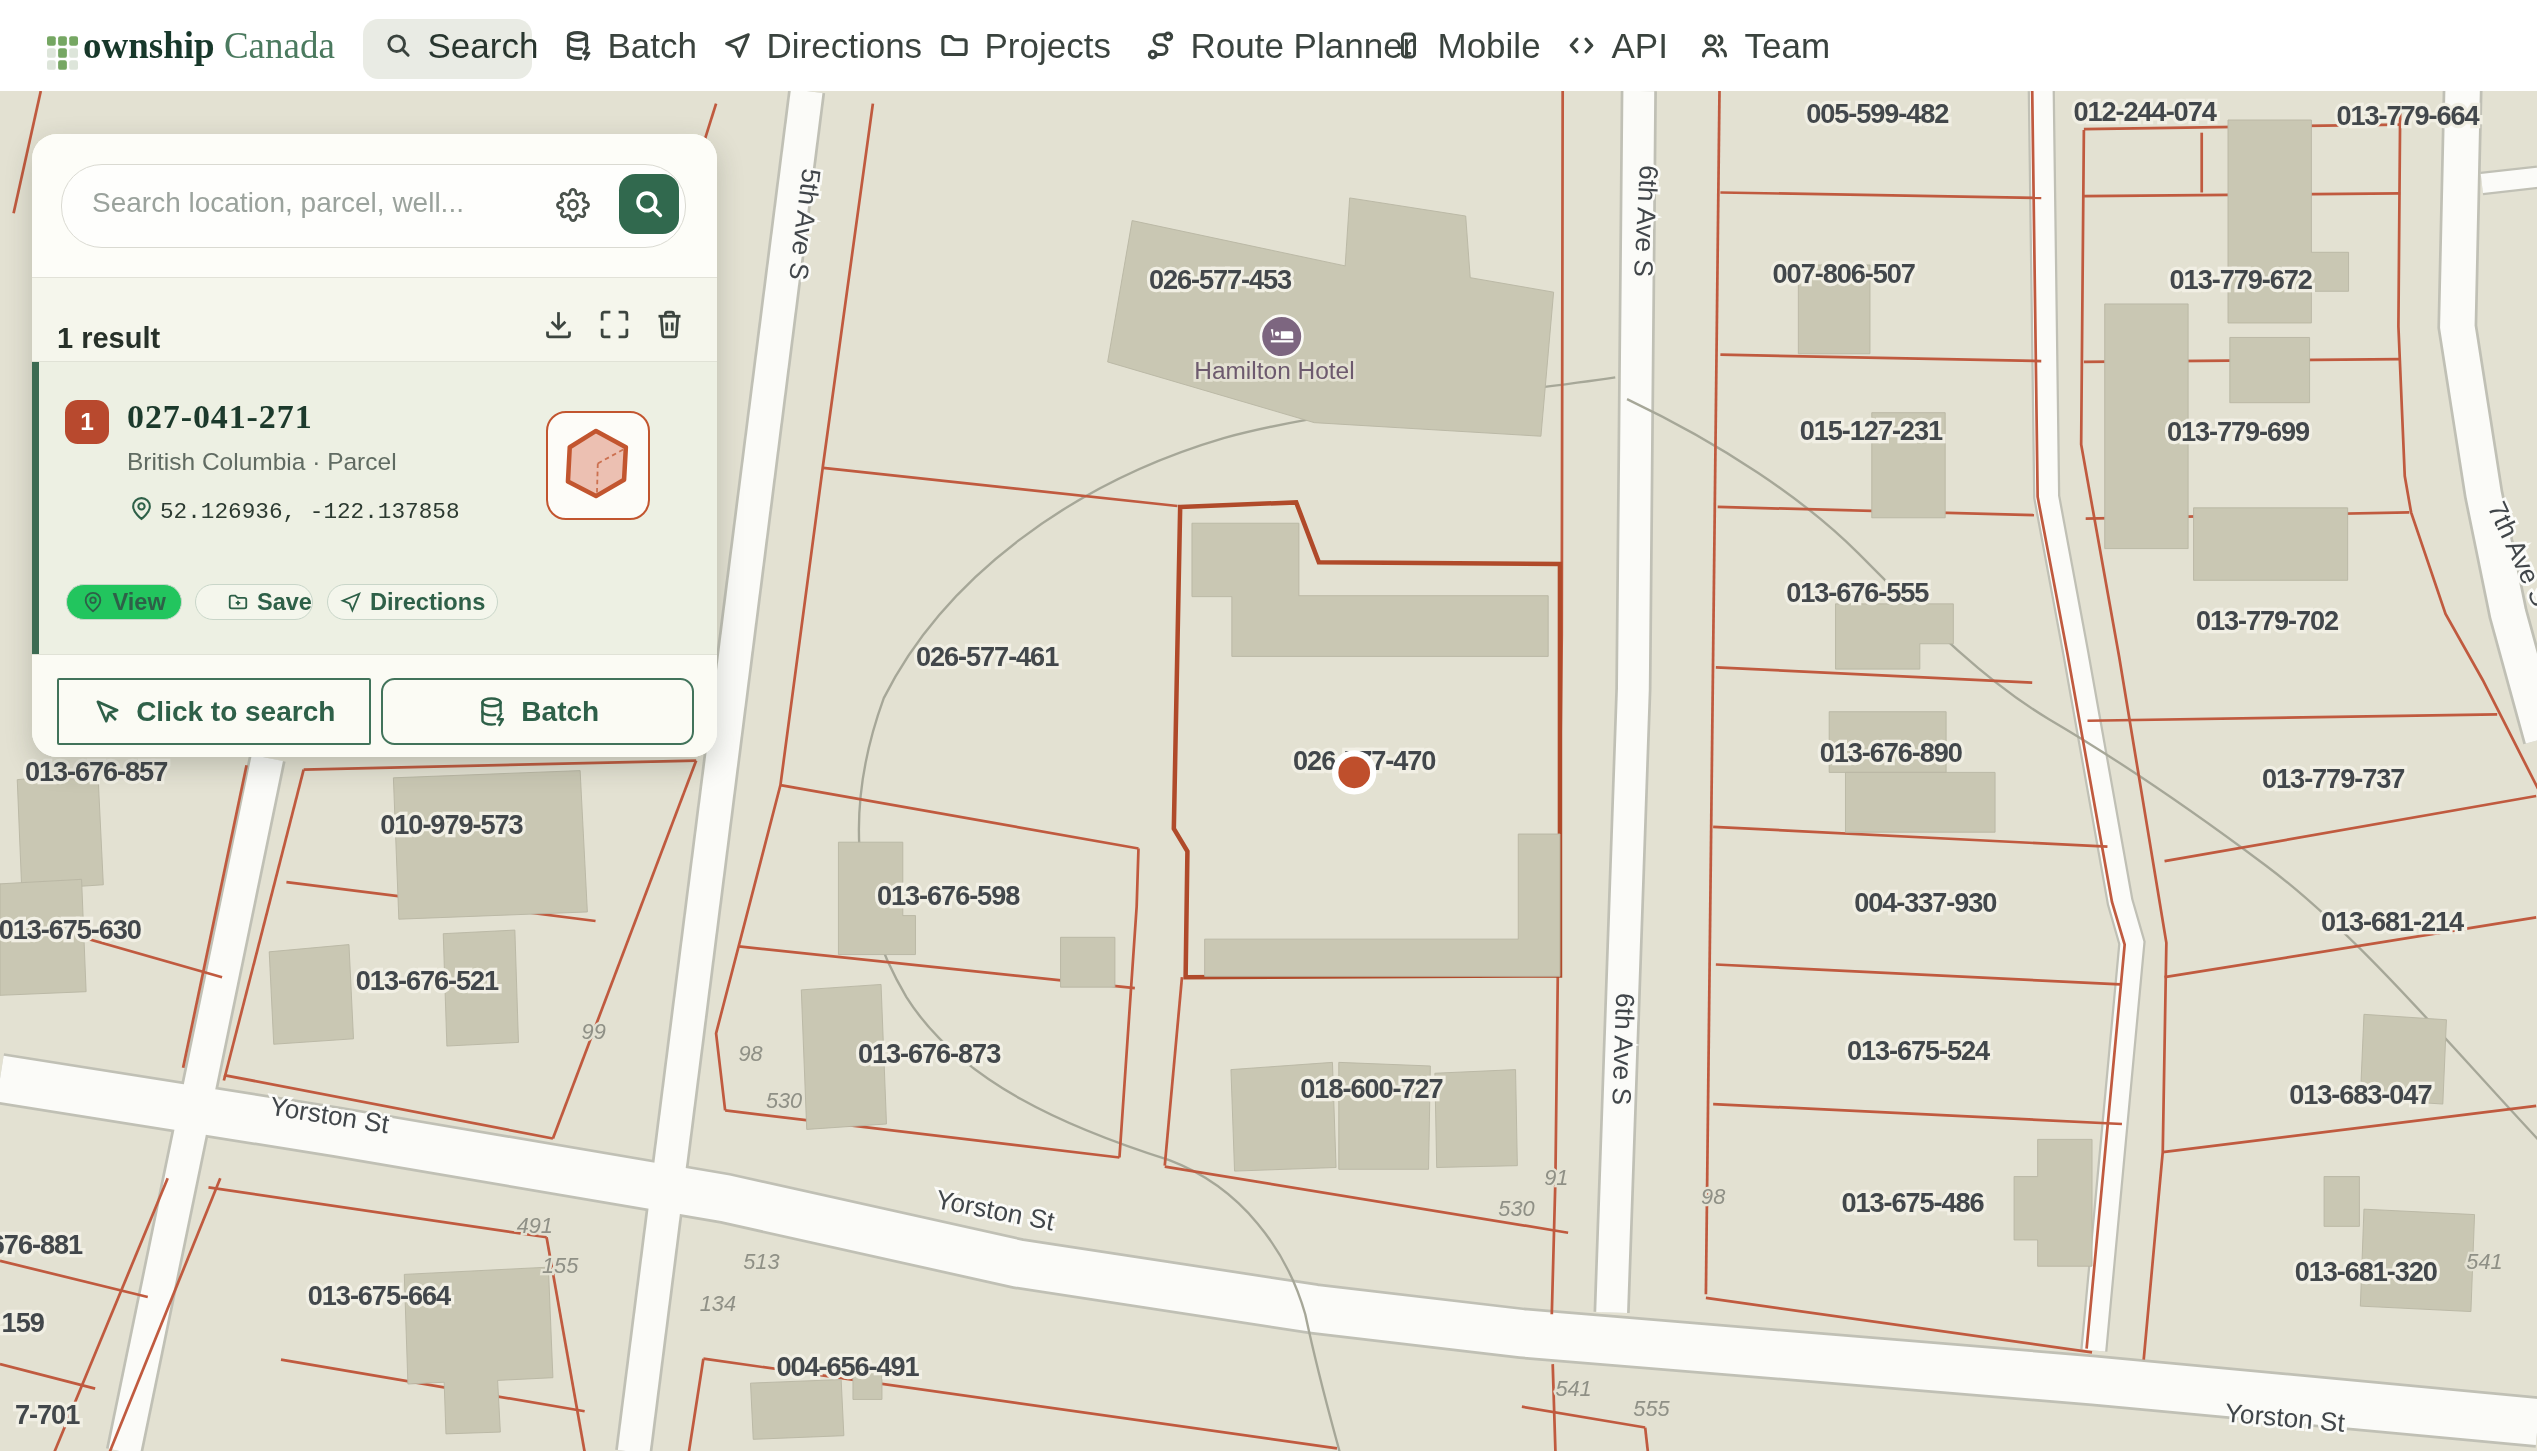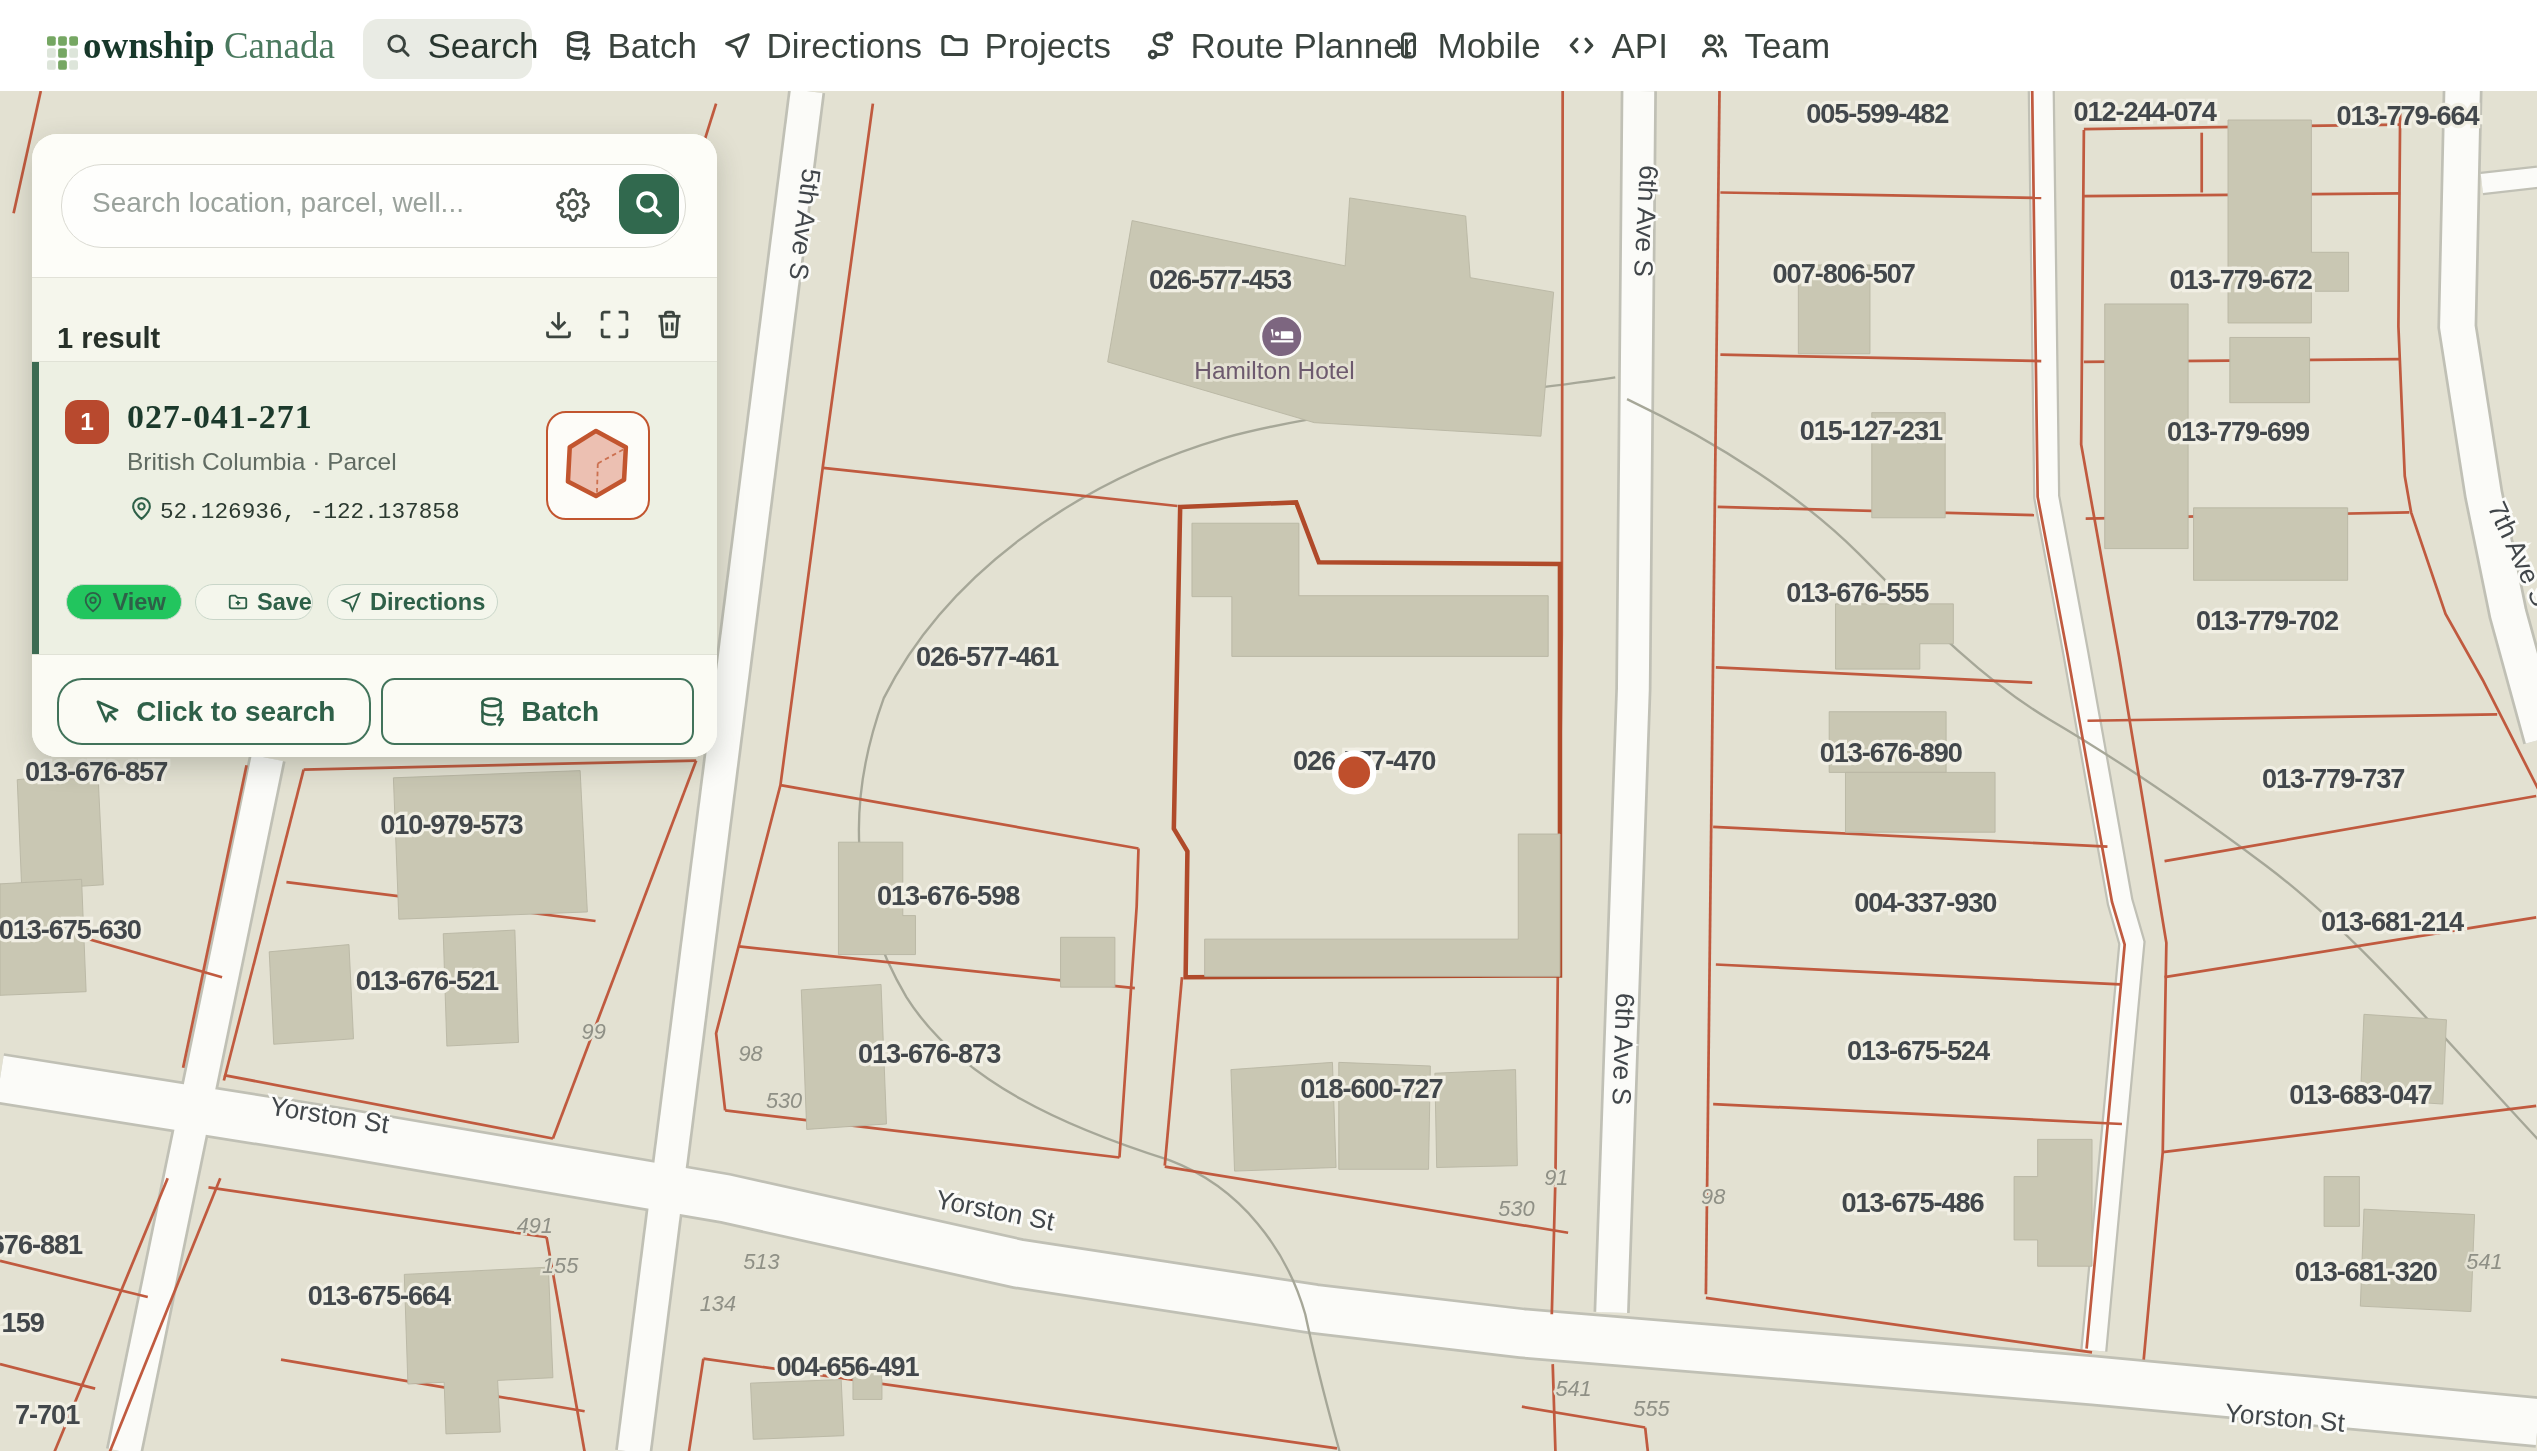--- a/index.html
+++ b/index.html
@@ -313,21 +313,21 @@
   <div style="position:absolute;left:163px;top:450px;width:116px;height:34px;border:1.8px solid #c9d6c9;border-radius:18px;background:#f4f6ec;display:flex;align-items:center;justify-content:flex-end;gap:8.2px;color:#2e6048;font-size:23.6px;font-weight:bold;"><svg width="22" height="22" viewBox="0 0 24 24" fill="none" stroke="#2e6048" stroke-width="2">
         <path d="M3 7c0-1.1.9-2 2-2h4l2.5 2.5H19a2 2 0 0 1 2 2V17a2 2 0 0 1-2 2H5a2 2 0 0 1-2-2V7Z"></path>
         <path d="M12 10.5v5M9.5 13h5"></path>
       </svg>Save</div>
   <div style="position:absolute;left:295px;top:450px;width:169px;height:34px;border:1.8px solid #c9d6c9;border-radius:18px;background:#f4f6ec;display:flex;align-items:center;justify-content:center;gap:8.2px;color:#2e6048;font-size:23.6px;font-weight:bold;"><svg width="22" height="22" viewBox="0 0 24 24" fill="none" stroke="#2e6048" stroke-width="2">
         <path d="M21 3 3 10.5l7.5 3L13.5 21 21 3Z"></path>
       </svg>Directions</div>
   <div style="position:absolute;left:0;top:520px;width:685px;height:1.4px;background:#e0e2d6;"></div>
 
   <div style="position:absolute;left:0;top:521px;width:685px;height:102px;background:#fbfbf4;"></div>
-  <div style="position:absolute;left:25px;top:544px;width:310px;height:63px;border:2.3px solid #41735a;border-radius:25px;display:flex;align-items:center;justify-content:center;gap:14.5px;color:#2e6048;font-size:28px;font-weight:bold;"><svg width="29" height="29" viewBox="0 0 24 24" fill="none" stroke="#2e6048" stroke-width="2.2" stroke-linejoin="round">
+  <div style="position:absolute;left:25px;top:544px;width:310px;height:63px;border:2.3px solid #41735a;border-radius:2px;display:flex;align-items:center;justify-content:center;gap:14.5px;color:#2e6048;font-size:28px;font-weight:bold;"><svg width="29" height="29" viewBox="0 0 24 24" fill="none" stroke="#2e6048" stroke-width="2.2" stroke-linejoin="round">
         <path d="M4 4l7 16 2.2-6.8L20 11 4 4Z"></path>
         <path d="M13.2 13.2 19 19"></path>
       </svg>Click to search</div>
   <div style="position:absolute;left:349px;top:544px;width:309px;height:63px;border:2.3px solid #41735a;border-radius:13.6px;display:flex;align-items:center;justify-content:center;gap:14.5px;color:#2e6048;font-size:28px;font-weight:bold;"><svg width="31" height="31" viewBox="0 0 24 24" fill="none" stroke="#2e6048" stroke-width="1.9" stroke-linecap="round" stroke-linejoin="round">
         <path d="M19 5c0 1.66-3.13 3-7 3S5 6.66 5 5s3.13-3 7-3 7 1.34 7 3Z"></path>
         <path d="M5 5v14c0 1.66 3.13 3 7 3 .9 0 1.77-.07 2.56-.2"></path>
         <path d="M19 5v7"></path>
         <path d="M5 12c0 1.66 3.13 3 7 3 1.1 0 2.14-.11 3.07-.3"></path>
         <path d="M19.5 13.5 16.8 18h4l-2.7 4.5"></path>
       </svg>Batch</div>

